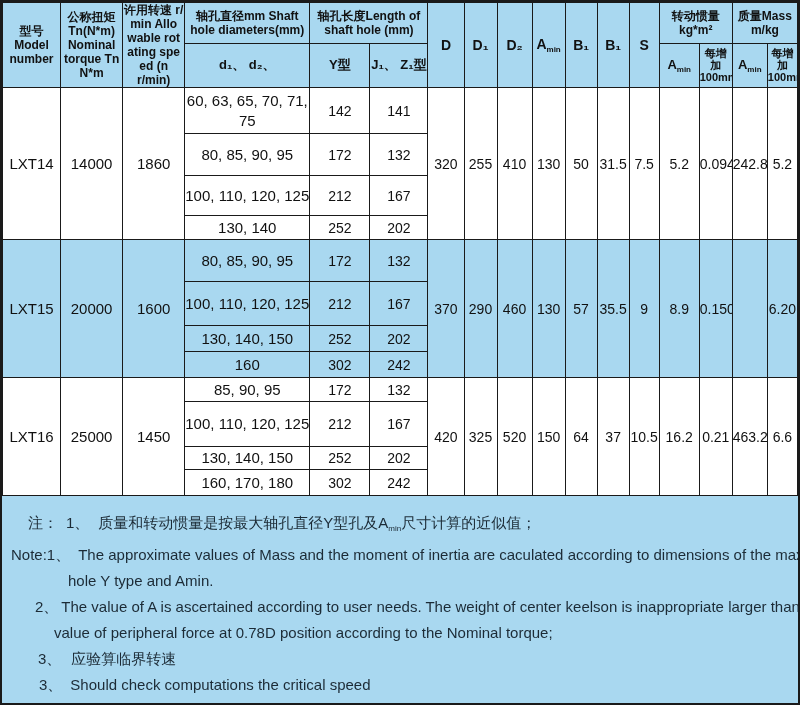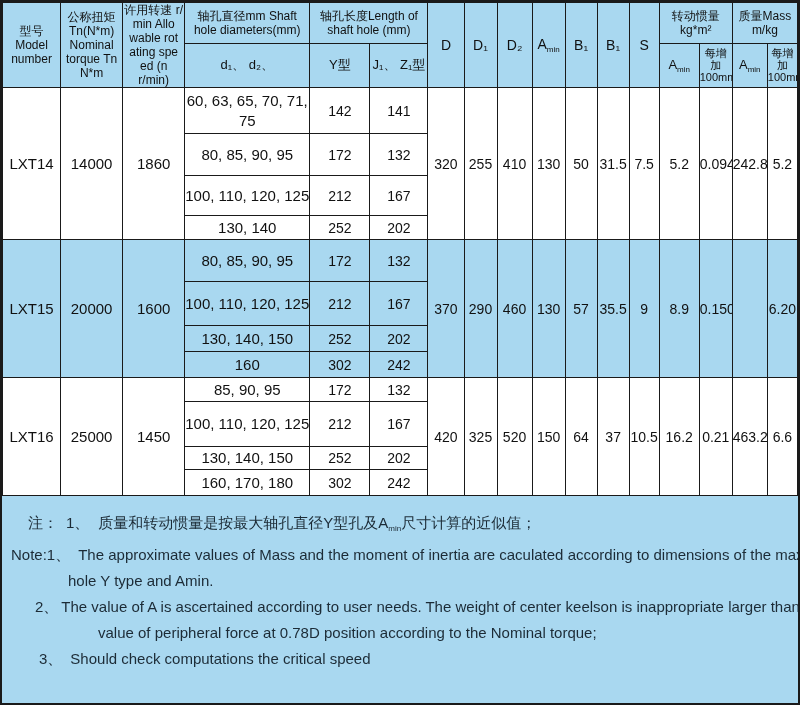--- a/index.html
+++ b/index.html
@@ -17,21 +17,21 @@
     table-layout: fixed;
     width: 796px;
   }
   table.spec th, table.spec td {
     border: 1px solid #1a1a1a;
     text-align: center;
     vertical-align: middle;
     padding: 0;
     overflow: hidden;
   }
-  th { font-weight: normal; }
+  th { font-weight: bold; }
   .pre { white-space: pre-line; }
   .hcn { font-size: 12px; line-height: 14px; }
   .hsub { font-size: 13px; }
   .hlet { font-size: 14px; }
   .hsm { font-size: 11px; line-height: 12px; }
   td.num { font-size: 14px; }
   td.dlist {
     text-align: left;
     font-size: 15px;
     padding: 2px 4px 2px 8px;
@@ -233,21 +233,24 @@
     </div>
     <div class="nl" style="padding-left:9px">
       <span class="num">Note:1、</span><span style="margin-left:8px">The approximate values of Mass and the moment of inertia are caculated according to dimensions of the maximum diameter of shaft</span>
     </div>
     <div class="nl" style="padding-left:66px">
       <span>hole Y type and Amin.</span>
     </div>
     <div class="nl" style="padding-left:33px">
       <span class="num">2、</span><span style="margin-left:3px">The value of A is ascertained according to user needs. The weight of center keelson is inappropriate larger than the 1.6% computed</span>
     </div>
-    <div class="nl" style="padding-left:96px">
+    <div class="nl" style="padding-left:52px">
       <span>value of peripheral force at 0.78D position according to the Nominal torque;</span>
+    </div>
+    <div class="nl" style="padding-left:36px">
+      <span class="num">3、</span><span style="margin-left:10px">应验算临界转速</span>
     </div>
     <div class="nl" style="padding-left:37px">
       <span class="num">3、</span><span style="margin-left:8px">Should check computations the critical speed</span>
     </div>
   </div>
 
 </div>
 
 </body></html>

